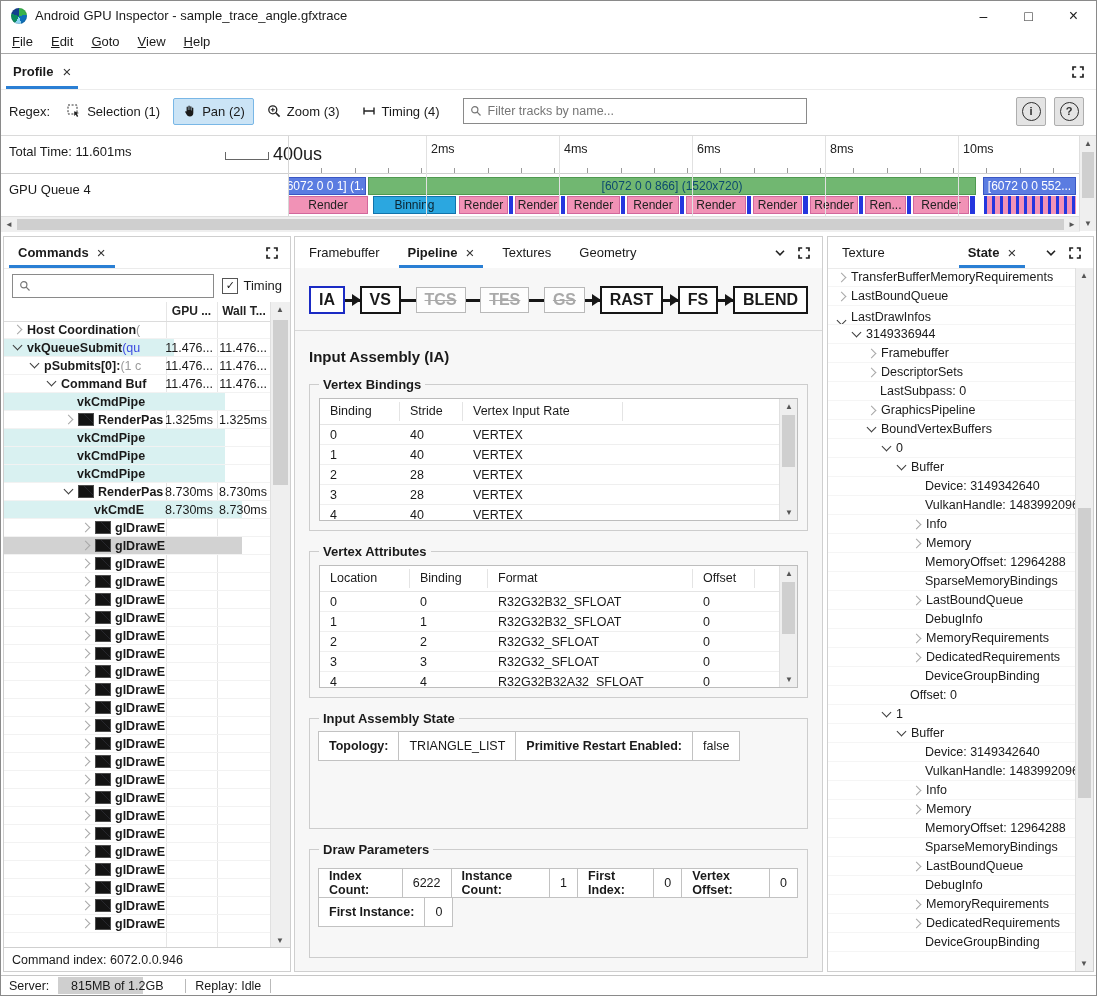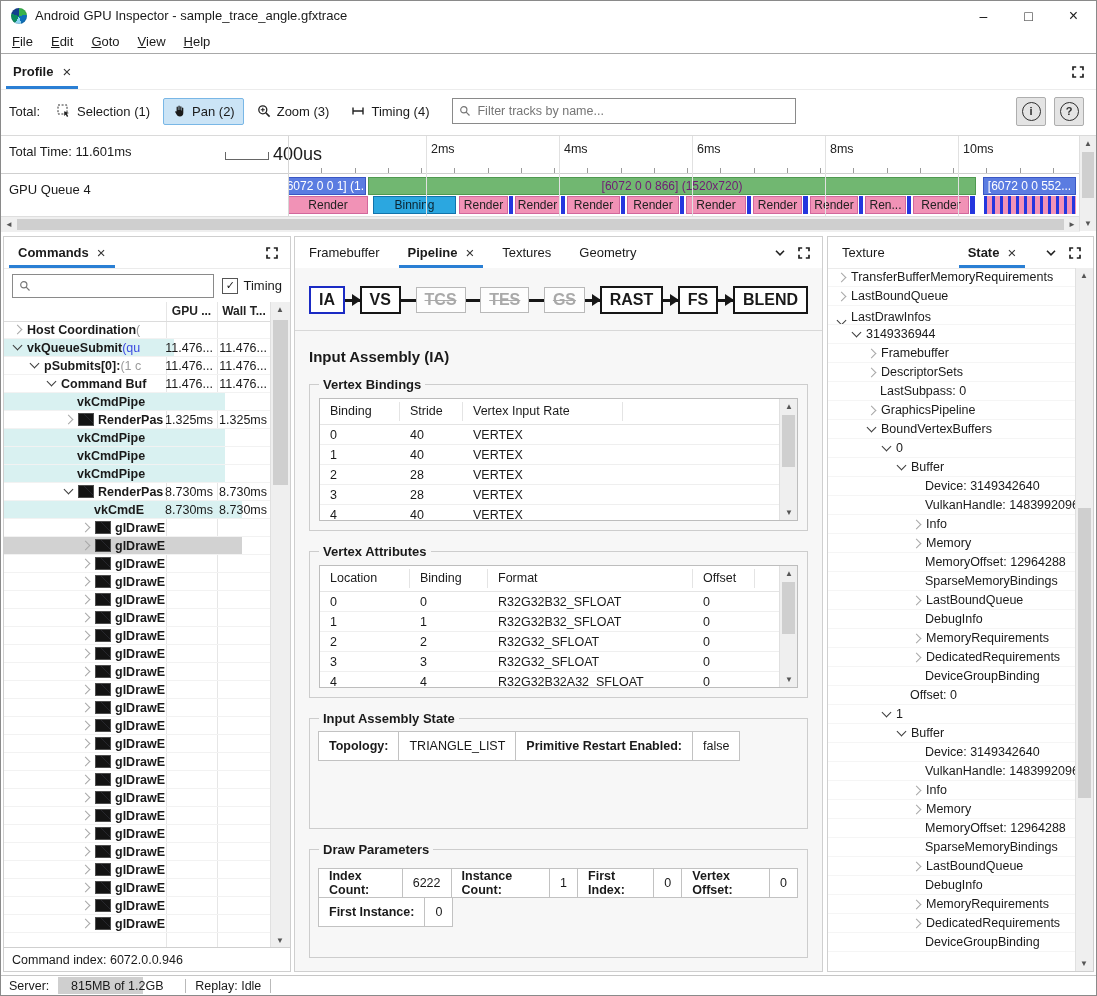--- a/index.html
+++ b/index.html
@@ -45,21 +45,21 @@
   .scale-widget{position:absolute;left:224px;top:16px;width:42px;height:7px;border-left:1px solid #666;border-right:1px solid #666;border-bottom:1px solid #666;}
   .scale-label{position:absolute;left:272px;top:8px;font-size:18px;}
   .grid-v{position:absolute;width:1px;background:#e1e1e1;top:0;height:80px;}
   .tick-label{position:absolute;top:6px;font-size:12.5px;color:#222;}
   .mtick{position:absolute;width:1px;height:5px;background:#9b9b9b;top:32px;}
   .names-border{position:absolute;left:287px;top:0;height:80px;width:1px;background:#d6d6d6;}
   .tl-track{position:absolute;left:0;top:38px;width:1079px;height:42px;background:#fff;}
   .track-label{position:absolute;left:8px;top:8px;font-size:13px;}
   .blk{position:absolute;display:flex;align-items:center;justify-content:center;font-size:12px;overflow:hidden;white-space:nowrap;box-sizing:border-box;}
   .blk.submit{background:#5b7ce1;border:1px solid #3a57c4;color:#fff;}
-  .blk.surface{background:#71b771;border:1px solid #4f9950;color:#701a75;}
+  .blk.surface{background:#71b771;border:1px solid #4f9950;color:#0c4a6e;}
   .blk.render{background:#f192b6;border:1px solid #d2679c;color:#222;}
   .blk.binning{background:#2ba7e0;border:1px solid #1173ab;color:#0b2430;}
   .blk.sep{background:#2436de;}
   .blk.stripes{background:repeating-linear-gradient(90deg,#2436de 0 3px,#f192b6 3px 8px);}
   .tl-hscroll{position:absolute;left:0;top:80px;width:1079px;height:15px;background:#efefef;border-top:1px solid #dedede;}
   .hthumb{position:absolute;left:16px;right:16px;top:2px;height:11px;background:#cfcfcf;}
   .sb-arrow{position:absolute;font-size:8px;color:#555;line-height:15px;}
   .tl-vscroll{position:absolute;right:0;top:0;width:16px;height:95px;background:#efefef;border-left:1px solid #dedede;text-align:center;}
   .vthumb{position:absolute;left:2px;right:2px;background:#cfcfcf;}
 
@@ -170,21 +170,21 @@
     <span class="hdr-icons">
       <span class="icon-svg" id="ic-expand-profile">
           <svg width="12" height="12" viewBox="0 0 12 12">
             <path d="M1 4.2V1h3.2M7.8 1H11v3.2M11 7.8V11H7.8M4.2 11H1V7.8" fill="none" stroke="#222" stroke-width="1.7"></path>
           </svg>
         </span>
     </span>
   </div>
 
   <div class="toolbar">
-    <span class="mode-label">Total:</span>
+    <span class="mode-label">Regex:</span>
     <span id="toolbar-buttons" style="display:flex;align-items:center;">
         <span class="tool-btn">
           <span class="icon-svg">
             <svg width="14" height="14" viewBox="0 0 14 14">
               <rect x="1" y="1" width="9" height="9" fill="none" stroke="#333" stroke-dasharray="2 1.6"></rect>
               <path d="M7.2 7.2l4.8 1.9-2.1.7 1.3 2.4-1.2.7-1.3-2.4-1.5 1.6z" fill="#222"></path>
             </svg>
           </span>
           <span>Selection (1)</span>
         </span>

